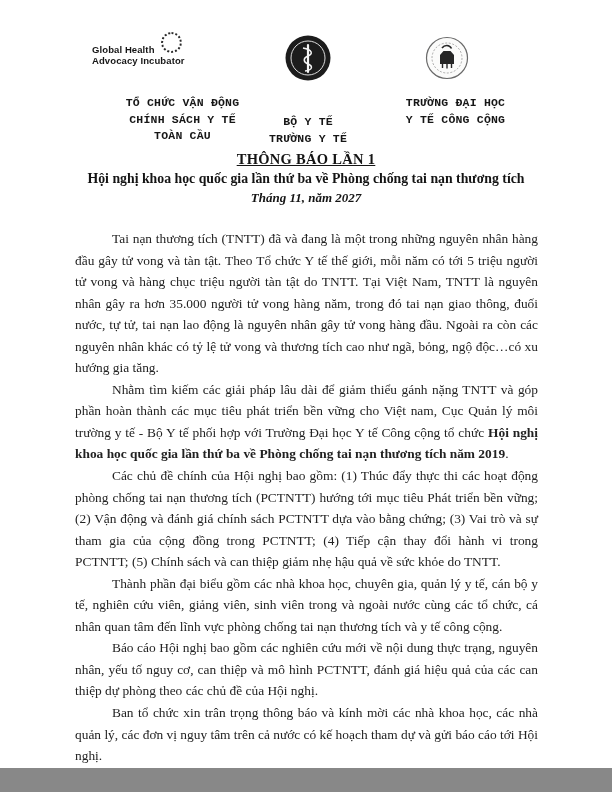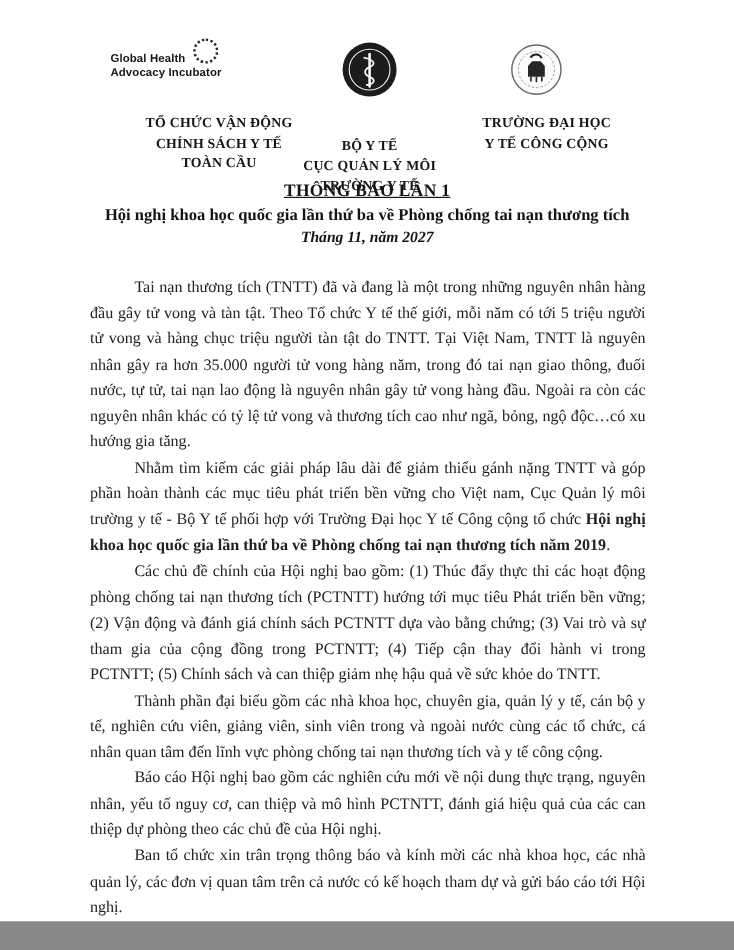--- a/index.html
+++ b/index.html
@@ -24,21 +24,21 @@
     position:absolute;top:-12px;left:69px;
     width:17px;height:17px;border:2.4px dotted #2a2a2a;border-radius:50%;
   }
   .emblem{position:absolute;}
   .emblem-moh{left:284px;top:2px;}
   .emblem-huph{left:425px;top:6px;}
   .org-row{position:absolute;top:95px;left:0;width:612px;}
   .org-name{
     position:absolute;top:0;
     font-weight:bold;font-size:11.5px;line-height:16.5px;
-    text-align:center;color:#161616;letter-spacing:.2px;
+    text-align:center;color:#161616;letter-spacing:.2px;font-family:Liberation Mono, monospace;
   }
   .org-1{left:90px;width:185px;}
   .org-2{left:228px;width:160px;margin-top:19px;}
   .org-3{left:378px;width:155px;}
   
   .title-block{position:absolute;top:150px;left:38px;width:536px;text-align:center;color:#141414;}
   .title-line1{font-weight:bold;font-size:14.5px;line-height:18px;letter-spacing:.3px;text-decoration:underline;}
   .title-line2{font-weight:bold;font-size:13.8px;line-height:19px;margin-top:1px;}
   .title-line3{font-weight:bold;font-style:italic;font-size:13px;line-height:18px;margin-top:1px;}
   
@@ -91,37 +91,36 @@
   </div>
 
   <div class="org-row">
     <div class="org-name org-1">
       <div>TỔ CHỨC VẬN ĐỘNG</div>
       <div>CHÍNH SÁCH Y TẾ</div>
       <div>TOÀN CẦU</div>
     </div>
     <div class="org-name org-2">
       <div>BỘ Y TẾ</div>
-      <div>CỤC QUẢN LÝ MÔI</div>
       <div>TRƯỜNG Y TẾ</div>
     </div>
     <div class="org-name org-3">
       <div>TRƯỜNG ĐẠI HỌC</div>
       <div>Y TẾ CÔNG CỘNG</div>
     </div>
   </div>
 
   <div class="title-block">
     <div class="title-line1">THÔNG BÁO LẦN 1</div>
     <div class="title-line2">Hội nghị khoa học quốc gia lần thứ ba về Phòng chống tai nạn thương tích</div>
     <div class="title-line3">Tháng 11, năm 2027</div>
   </div>
 
   <div class="body-text">
     <p>Tai nạn thương tích (TNTT) đã và đang là một trong những nguyên nhân hàng đầu gây tử vong và tàn tật. Theo Tổ chức Y tế thế giới, mỗi năm có tới 5 triệu người tử vong và hàng chục triệu người tàn tật do TNTT. Tại Việt Nam, TNTT là nguyên nhân gây ra hơn 35.000 người tử vong hàng năm, trong đó tai nạn giao thông, đuối nước, tự tử, tai nạn lao động là nguyên nhân gây tử vong hàng đầu. Ngoài ra còn các nguyên nhân khác có tỷ lệ tử vong và thương tích cao như ngã, bỏng, ngộ độc…có xu hướng gia tăng.</p>
     <p><span>Nhằm tìm kiếm các giải pháp lâu dài để giảm thiểu gánh nặng TNTT và góp phần hoàn thành các mục tiêu phát triển bền vững cho Việt nam, Cục Quản lý môi trường y tế - Bộ Y tế phối hợp với Trường Đại học Y tế Công cộng tổ chức </span><span class="bold">Hội nghị khoa học quốc gia lần thứ ba về Phòng chống tai nạn thương tích năm 2019</span><span>.</span></p>
     <p>Các chủ đề chính của Hội nghị bao gồm: (1) Thúc đẩy thực thi các hoạt động phòng chống tai nạn thương tích (PCTNTT) hướng tới mục tiêu Phát triển bền vững; (2) Vận động và đánh giá chính sách PCTNTT dựa vào bằng chứng; (3) Vai trò và sự tham gia của cộng đồng trong PCTNTT; (4) Tiếp cận thay đổi hành vi trong PCTNTT; (5) Chính sách và can thiệp giảm nhẹ hậu quả về sức khỏe do TNTT.</p>
     <p>Thành phần đại biểu gồm các nhà khoa học, chuyên gia, quản lý y tế, cán bộ y tế, nghiên cứu viên, giảng viên, sinh viên trong và ngoài nước cùng các tổ chức, cá nhân quan tâm đến lĩnh vực phòng chống tai nạn thương tích và y tế công cộng.</p>
     <p>Báo cáo Hội nghị bao gồm các nghiên cứu mới về nội dung thực trạng, nguyên nhân, yếu tố nguy cơ, can thiệp và mô hình PCTNTT, đánh giá hiệu quả của các can thiệp dự phòng theo các chủ đề của Hội nghị.</p>
-    <p>Ban tổ chức xin trân trọng thông báo và kính mời các nhà khoa học, các nhà quản lý, các đơn vị quan tâm trên cả nước có kế hoạch tham dự và gửi báo cáo tới Hội nghị.</p>
+    <p>Ban tổ chức xin trân trọng thông báo và kính mời các nhà khoa học, các nhà quản lý, các đơn vị nguy tâm trên cả nước có kế hoạch tham dự và gửi báo cáo tới Hội nghị.</p>
   </div>
 
 </div>
 
 </body></html>

